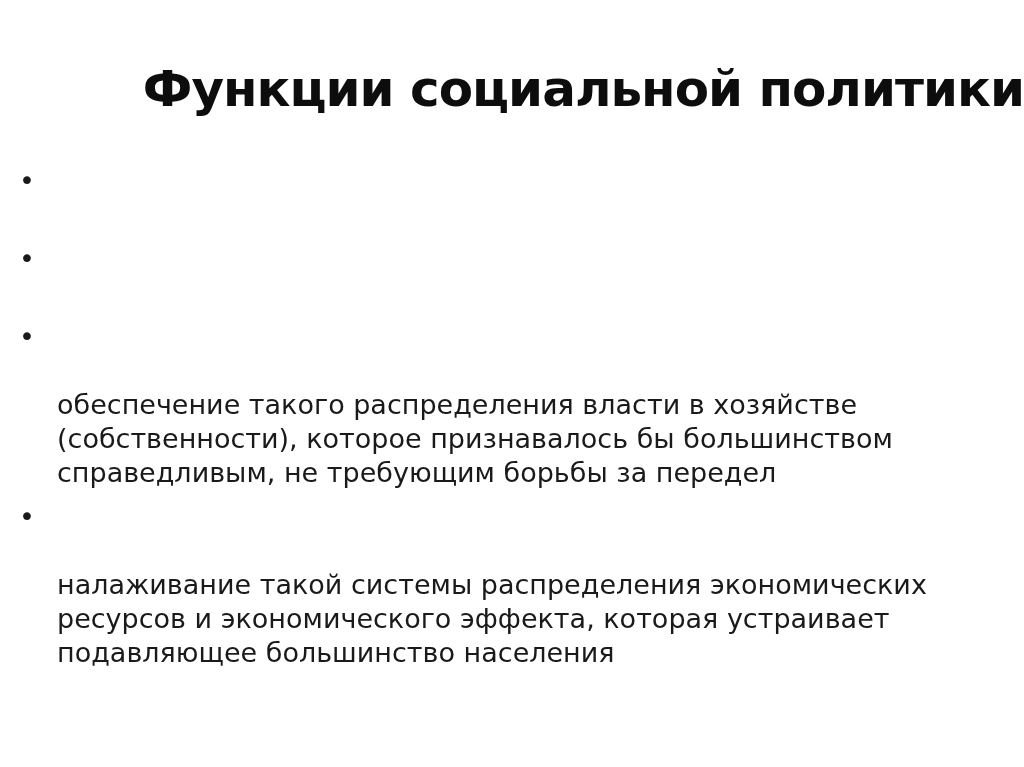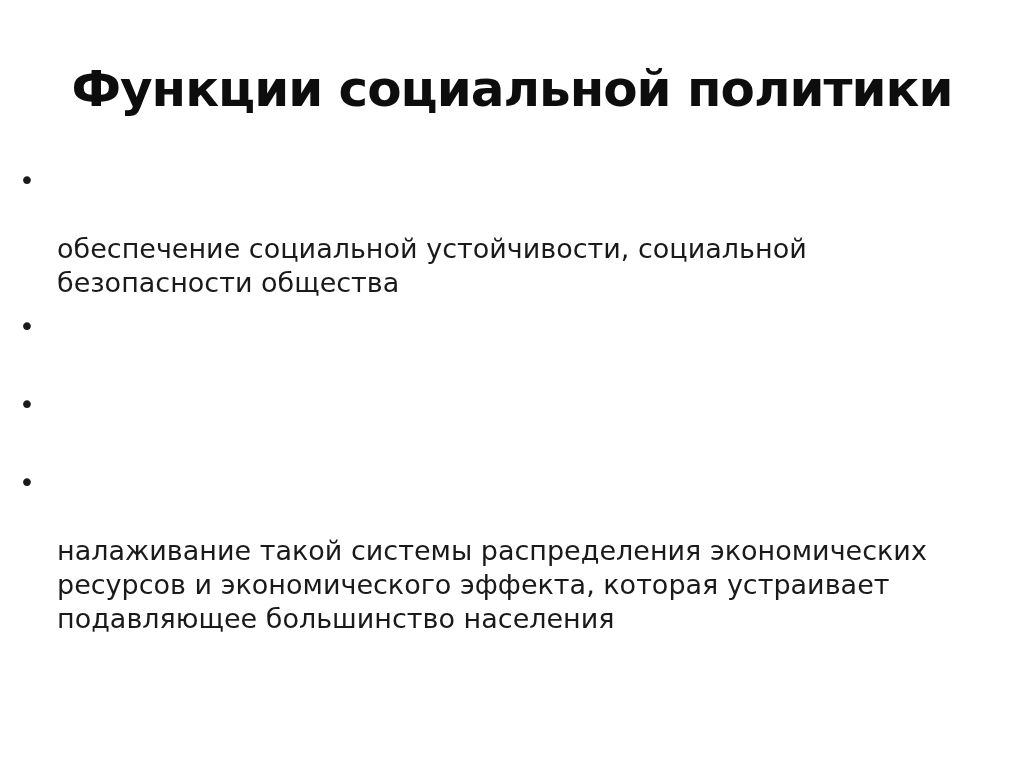--- a/index.html
+++ b/index.html
@@ -14,21 +14,21 @@
     background: #ffffff;
     font-family: "DejaVu Sans", sans-serif;
     overflow: hidden;
   }
   .slide-title {
     position: absolute;
     top: 60px;
     left: 0;
     width: 1024px;
     margin: 0;
-    text-align: center;
+    text-align: right;
     font-size: 50px;
     line-height: 58px;
     font-weight: 700;
     color: #0d0d0d;
     letter-spacing: -1px;
     font-family: "DejaVu Sans", sans-serif;
   }
   .bullet-list {
     position: absolute;
     top: 164px;
@@ -59,28 +59,29 @@
 </head>
 <body>
 
 <div class="slide">
 
   <h1 class="slide-title">Функции социальной политики</h1>
 
   <ul class="bullet-list">
     <li>
       <span class="dot">•</span>
-      <span>обеспечение социальной устойчивости, социальной
-безопасности общества</span>
     </li>
     <li>
       <span class="dot">•</span>
     </li>
     <li>
       <span class="dot">•</span>
+      <span>обеспечение такого распределения власти в хозяйстве
+(собственности), которое признавалось бы большинством
+справедливым, не требующим борьбы за передел</span>
     </li>
     <li>
       <span class="dot">•</span>
       <span>налаживание такой системы распределения экономических
 ресурсов и экономического эффекта, которая устраивает
 подавляющее большинство населения</span>
     </li>
 
   </ul>
 

